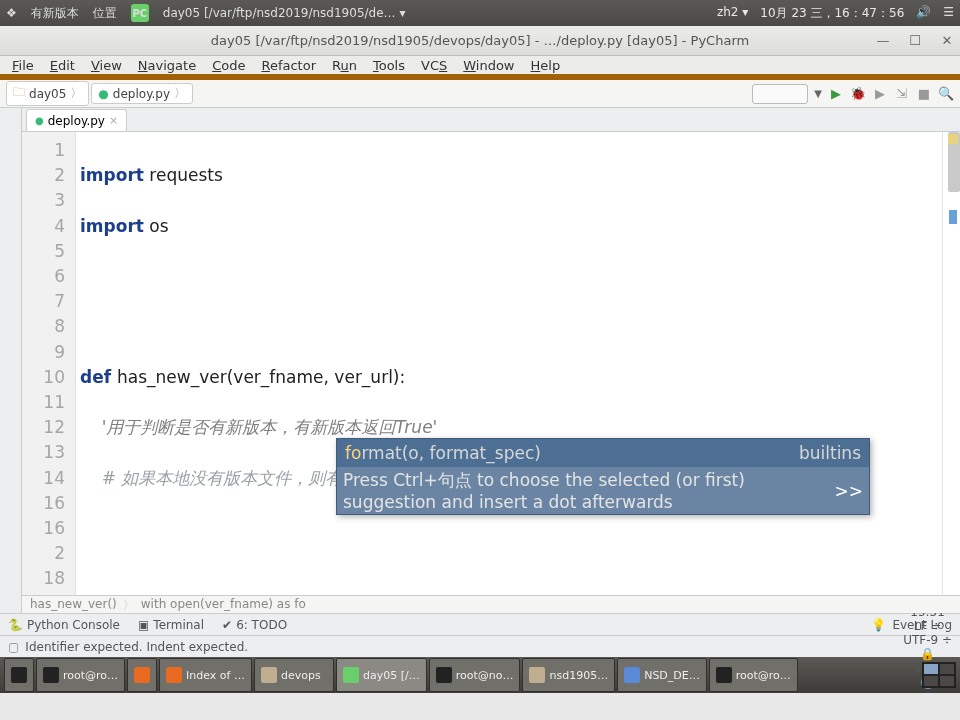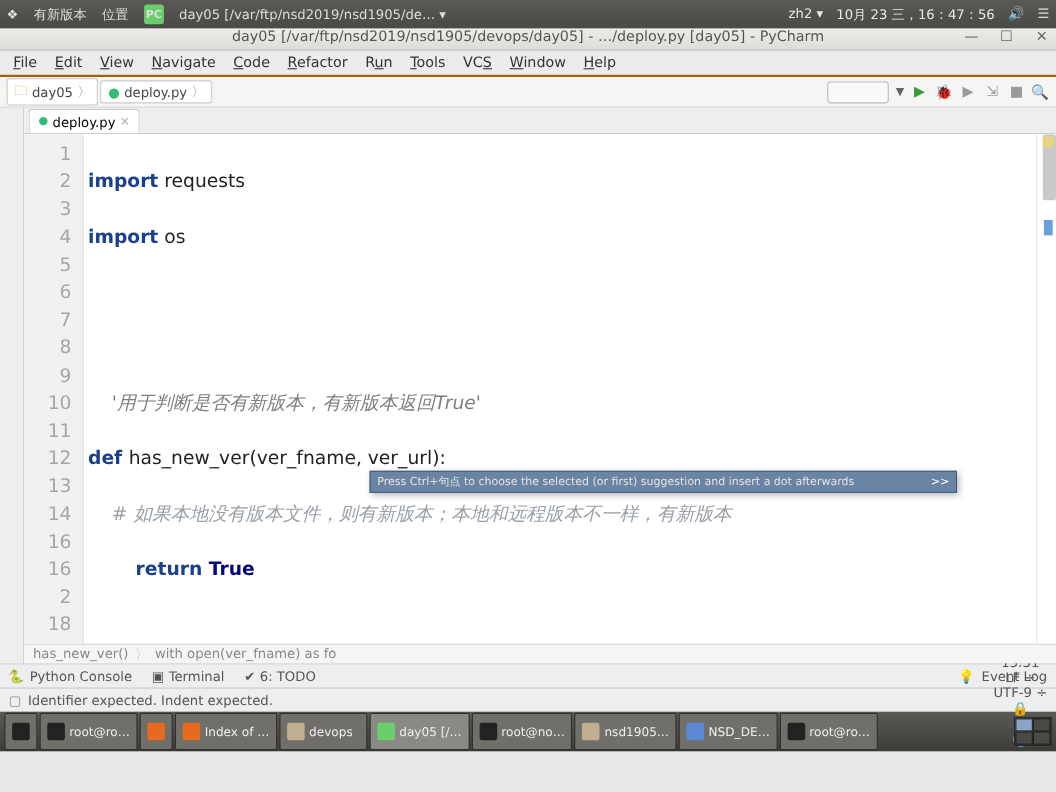--- a/index.html
+++ b/index.html
@@ -7,27 +7,27 @@
 
 
 .syspanel { height:26px; background:linear-gradient(#5a5955,#4a4946); color:#e8e8e8; display:flex; align-items:center; padding:0 6px; font-size:12px; }
 .syspanel .left { display:flex; gap:14px; align-items:center; }
 .syspanel .left span { color:#ddd; }
 .syspanel .right { margin-left:auto; display:flex; gap:12px; }
 .syspanel .pc { width:18px; height:18px; background:#6acf6a; border-radius:3px; display:inline-flex; align-items:center; justify-content:center; color:#000; font-weight:bold; font-size:10px; }
 .syspanel .speaker, .syspanel .menu-icon { opacity:.9; }
 
 
-.wintitle { height:20px; background:linear-gradient(#ececea,#dcdcd8); display:flex; border-bottom:1px solid #bbb; position:relative; }
+.wintitle { height:30px; background:linear-gradient(#ececea,#dcdcd8); display:flex; align-items:center; border-bottom:1px solid #bbb; position:relative; }
 .wintitle .t { flex:1; text-align:center; color:#555; font-size:13px; }
 .wintitle .ctrls { position:absolute; right:6px; display:flex; gap:18px; color:#666; }
 .wintitle .ctrls span { width:14px; text-align:center; cursor:default; }
 
 
-.menubar { height:24px; background:#ececea; display:flex; align-items:center; padding:0 6px; gap:4px; color:#333; font-size:13px; border-bottom:2px solid #a16207; }
+.menubar { height:24px; background:#ececea; display:flex; align-items:center; padding:0 6px; gap:4px; color:#333; font-size:13px; border-bottom:6px solid #a16207; }
 .menubar span { padding:2px 6px; }
 .menubar span u { text-decoration:underline; }
 
 
 .navbar { height:28px; background:#f5f5f3; display:flex; align-items:center; padding:0 6px; border-bottom:1px solid #ccc; }
 .crumb { display:flex; align-items:center; gap:2px; font-size:12px; color:#444; }
 .crumb .folder-icon { color:#d4a04e; font-size:12px; }
 .crumb .chip { border:1px solid #ccc; background:#fff; border-radius:3px; padding:1px 6px; display:flex; align-items:center; gap:4px; }
 .crumb .sep { color:#888; }
 .navbar .rtools { margin-left:auto; display:flex; align-items:center; gap:6px; }
@@ -59,21 +59,21 @@
 .rgutter .mark1 { position:absolute; top:2px; right:2px; width:10px; height:10px; background:#e8d480; }
 .rgutter .mark2 { position:absolute; top:78px; right:3px; width:8px; height:14px; background:#6aa0d8; }
 .rgutter .sbthumb { position:absolute; top:0; right:0; width:12px; height:60px; background:#c9c9c9; border-radius:2px; }
 
 
 .popup { position:absolute; top:306px; left:314px; width:534px; background:#5b7797; color:#fff; border:1px solid #3f5a7a; box-shadow:2px 2px 6px rgba(0,0,0,.3); font-family:"DejaVu Sans Mono",monospace; }
 .popup .row1 { padding:4px 8px; display:flex; font-size:17px; background:#4d6f93; }
 .popup .row1 .fn { color:#d7d7d7; }
 .popup .row1 .fn .hl { color:#ffd27a; }
 .popup .row1 .src { margin-left:auto; color:#d7d7d7; }
-.popup .hint { background:#6a84a3; color:#e4e4e4; font-size:10px; padding:2px 6px; display:flex; align-items:center; font-family:"DejaVu Sans",Arial,sans-serif; }
+.popup .hint { background:#6a84a3; color:#e4e4e4; font-size:17px; padding:2px 6px; display:flex; align-items:center; font-family:"DejaVu Sans",Arial,sans-serif; }
 .popup .hint .more { margin-left:auto; color:#fff; }
 
 
 .bcrumb { height:18px; background:#f5f5f3; border-top:1px solid #ccc; font-size:12px; color:#888; padding:1px 8px; display:flex; gap:6px; }
 .bcrumb .sep { color:#bbb; }
 
 
 .toolstrip { height:22px; background:#eceef0; border-top:1px solid #ccc; display:flex; align-items:center; padding:0 8px; gap:18px; font-size:12px; color:#555; }
 .toolstrip .item { display:flex; align-items:center; gap:4px; }
 .toolstrip .right { margin-left:auto; display:flex; align-items:center; gap:6px; }
@@ -198,37 +198,40 @@
           <div>16</div>
           <div>2</div>
           <div>18</div>
           <div>19</div>
       </div>
       <div class="code">
 <div><span class="kw">import</span><span> requests</span></div>
 <div><span class="kw">import</span><span> os</span></div>
 <div> </div>
 <div> </div>
+<div><span class="kw">def </span><span>has_new_ver</span><span>(ver_fname, ver_url):</span></div>
 <div>    <span class="str">'用于判断是否有新版本，有新版本返回True'</span></div>
-<div><span class="kw">def </span><span>has_new_ver</span><span>(ver_fname, ver_url):</span></div>
 <div>    <span class="cmt"># 如果本地没有版本文件，则有新版本；本地和远程版本不一样，有新版本</span></div>
-<div>        <span class="kw">return </span><span class="kw2">True</span></div>
 
 
 
 
 
 
 
 
 
 
       </div>
 
       <div class="popup">
+        <div class="row1">
+          <span class="fn"><span class="hl">fo</span><span>rmat(o, format_spec)</span></span>
+          <span class="src">builtins</span>
+        </div>
         <div class="hint">
           <span>Press Ctrl+句点 to choose the selected (or first) suggestion and insert a dot afterwards</span>
           <span class="more">&gt;&gt;</span>
         </div>
       </div>
 
       <div class="rgutter">
         <div class="sbthumb"></div>
         <div class="mark1"></div>
         <div class="mark2"></div>

